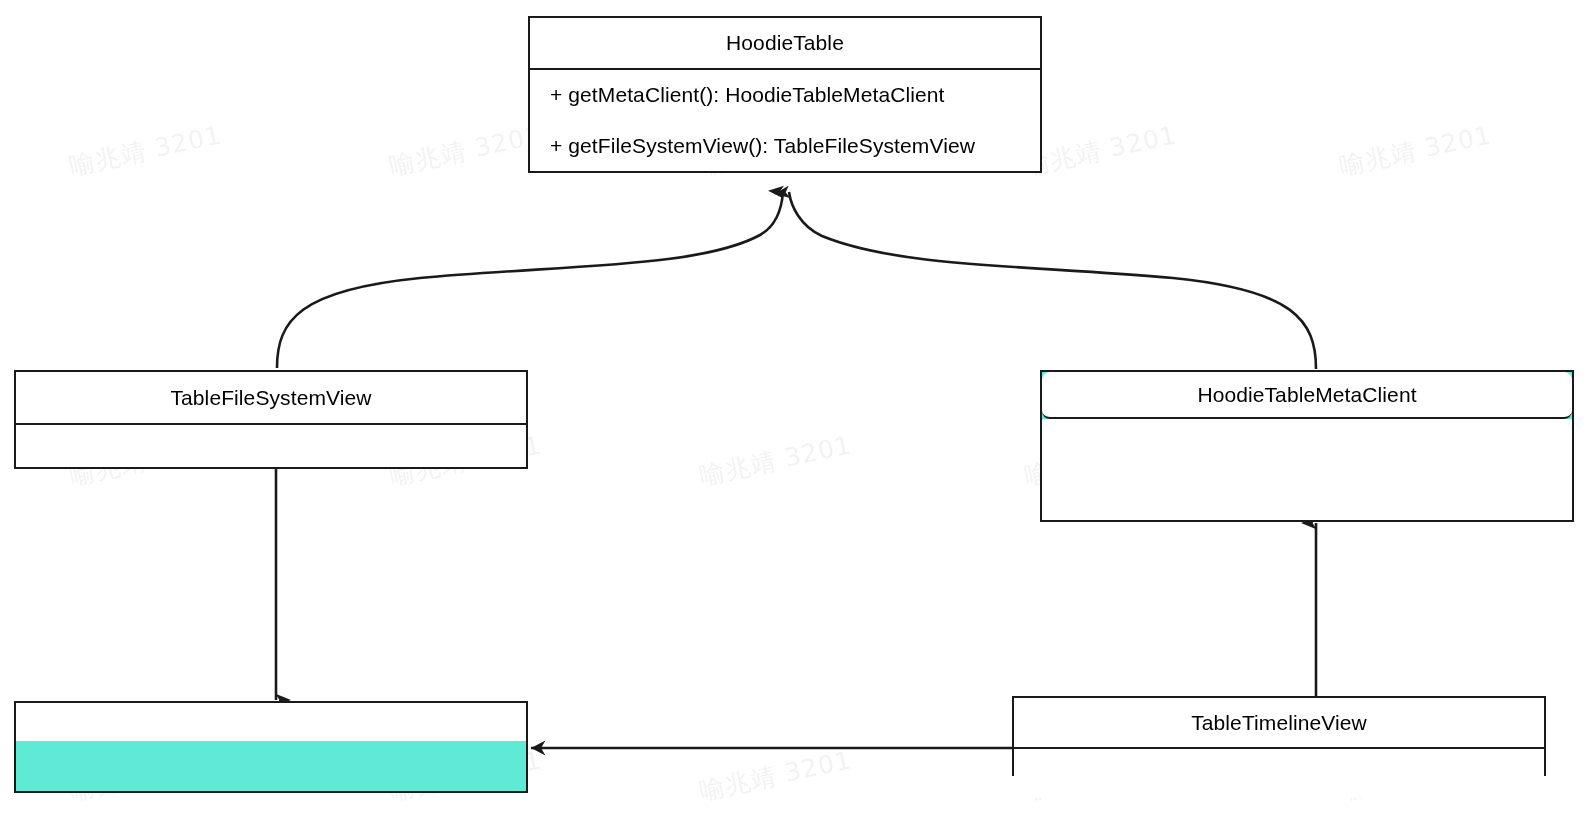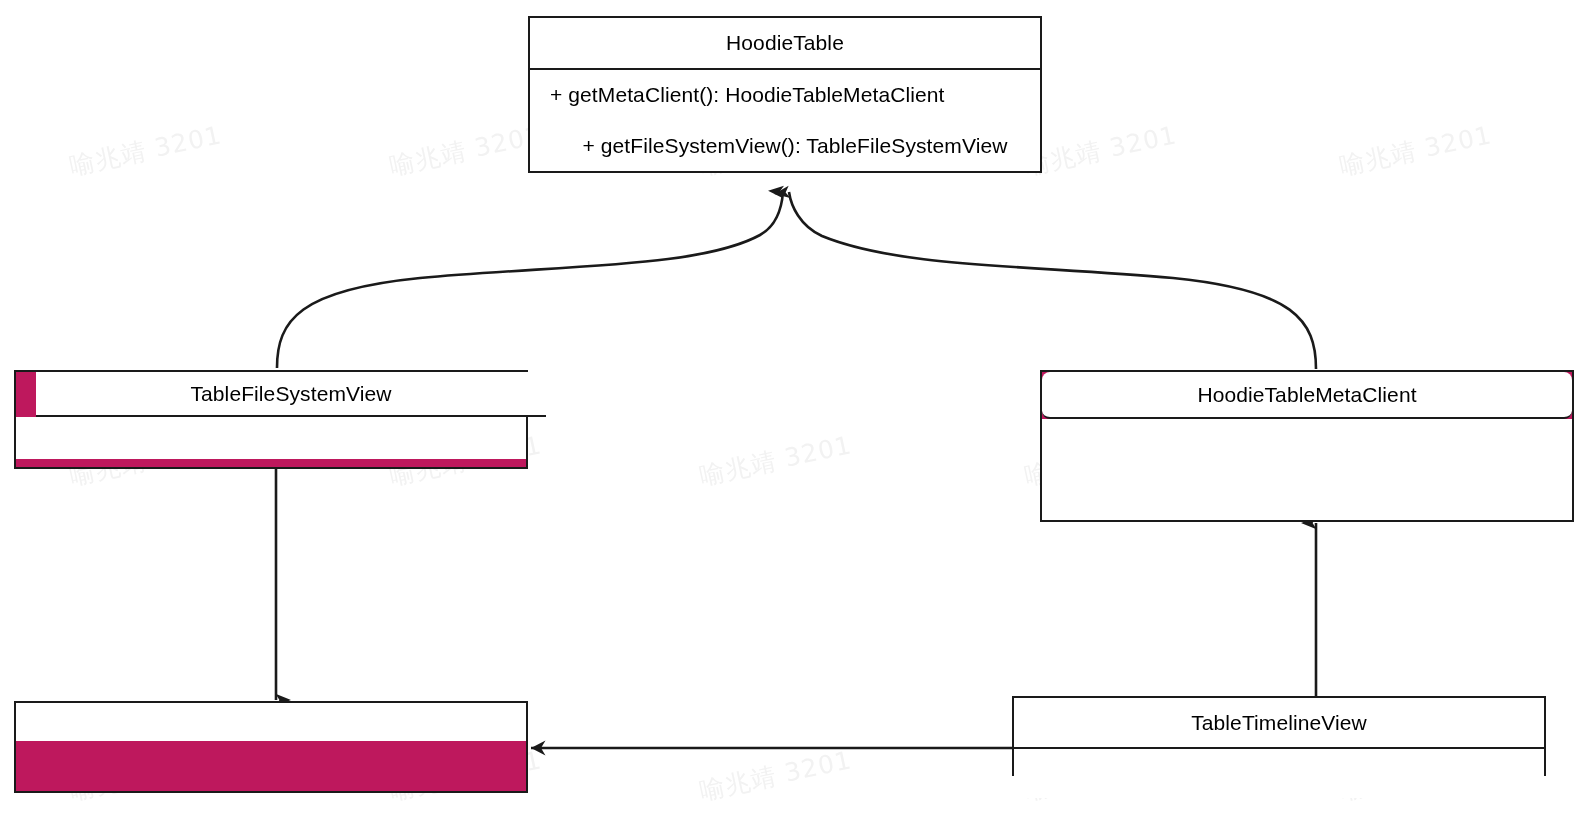--- a/index.html
+++ b/index.html
@@ -34,21 +34,21 @@
     white-space: nowrap;
     transform: rotate(-12deg);
     transform-origin: left center;
     user-select: none;
     letter-spacing: 1px;
   }
   
   .uml-box {
     position: absolute;
     box-sizing: border-box;
-    background: #be185d;
+    background: #5eead4;
     border: 2px solid #1a1a1a;
     z-index: 3;
   }
   .uml-title {
     box-sizing: border-box;
     width: 100%;
     display: flex;
     align-items: center;
     justify-content: center;
     font-size: 21px;
@@ -122,26 +122,26 @@
 
     <path d="M1316,697 L1316,523" fill="none" stroke="#1a1a1a" stroke-width="2.6" marker-end="url(#arrowUp)"></path>
 
     <path d="M1040,748 L531,748" fill="none" stroke="#1a1a1a" stroke-width="2.6" marker-end="url(#arrowTri)"></path>
   </svg>
 
   <div class="uml-box" style="left:528px; top:16px; width:514px; height:157px;">
     <div class="uml-title" style="height:52px;">HoodieTable</div>
     <div class="uml-members" style="height:101px;">
       <div class="uml-member" style="height:50px; line-height:50px;">+ getMetaClient(): HoodieTableMetaClient</div>
-      <div class="uml-member" style="height:51px; line-height:51px;text-align:center;">+ getFileSystemView(): TableFileSystemView</div>
+      <div class="uml-member" style="height:51px; line-height:51px;">+ getFileSystemView(): TableFileSystemView</div>
     </div>
   </div>
 
   <div class="uml-box" style="left:14px; top:370px; width:514px; height:99px;">
-    <div class="uml-title" style="height:45px;margin-left:20px;">TableFileSystemView</div>
+    <div class="uml-title" style="height:53px;">TableFileSystemView</div>
     <div class="uml-members" style="height:42px;"></div>
   </div>
 
   <div class="uml-box" style="left:1040px; top:370px; width:534px; height:152px;">
     <div class="uml-title" style="height:47px;border-radius:8px;">HoodieTableMetaClient</div>
     <div class="uml-members" style="height:101px;">
     </div>
   </div>
 
   <div class="uml-box" style="left:14px; top:701px; width:514px; height:92px;">

